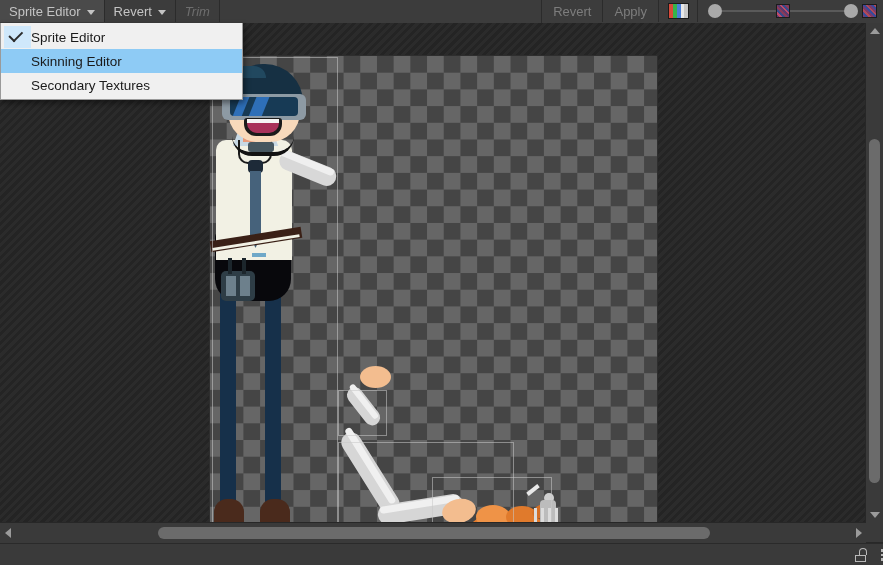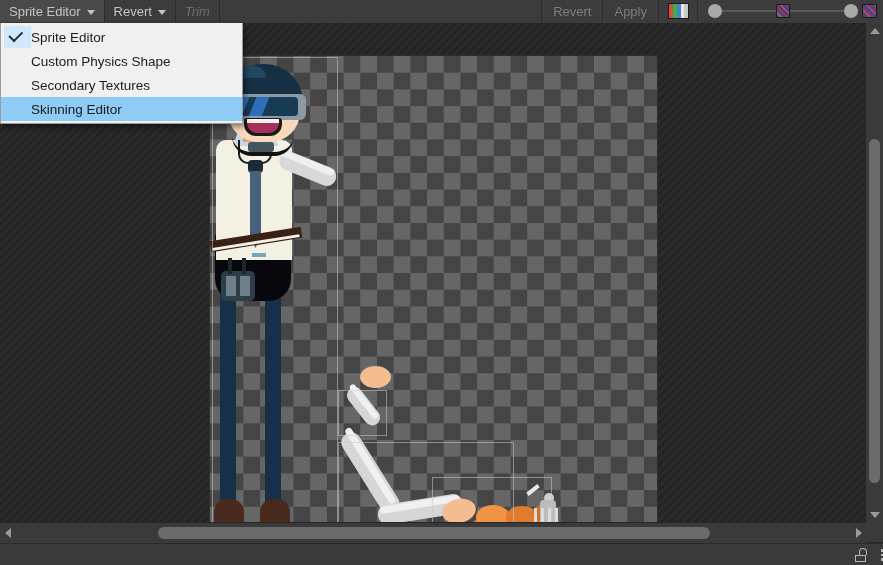--- a/index.html
+++ b/index.html
@@ -326,27 +326,23 @@
   </div>
 
   <div class="menu" id="menu-root">
       <div class="menu-item checked">
         <div class="mi-check-bg"></div>
         <span class="mi-check">
           <span class="check-glyph"></span>
         </span>
         <span class="mi-label">Sprite Editor</span>
       </div>
-      <div class="menu-item">
+      <div class="menu-item sel">
         <span class="mi-check"></span>
-        <span class="mi-label">Custom Physics Shape</span>
+        <span class="mi-label">Skinning Editor</span>
       </div>
       <div class="menu-item">
         <span class="mi-check"></span>
         <span class="mi-label">Secondary Textures</span>
       </div>
-      <div class="menu-item sel">
-        <span class="mi-check"></span>
-        <span class="mi-label">Skinning Editor</span>
-      </div>
     </div>
 
 </div>
 
 </body></html>

